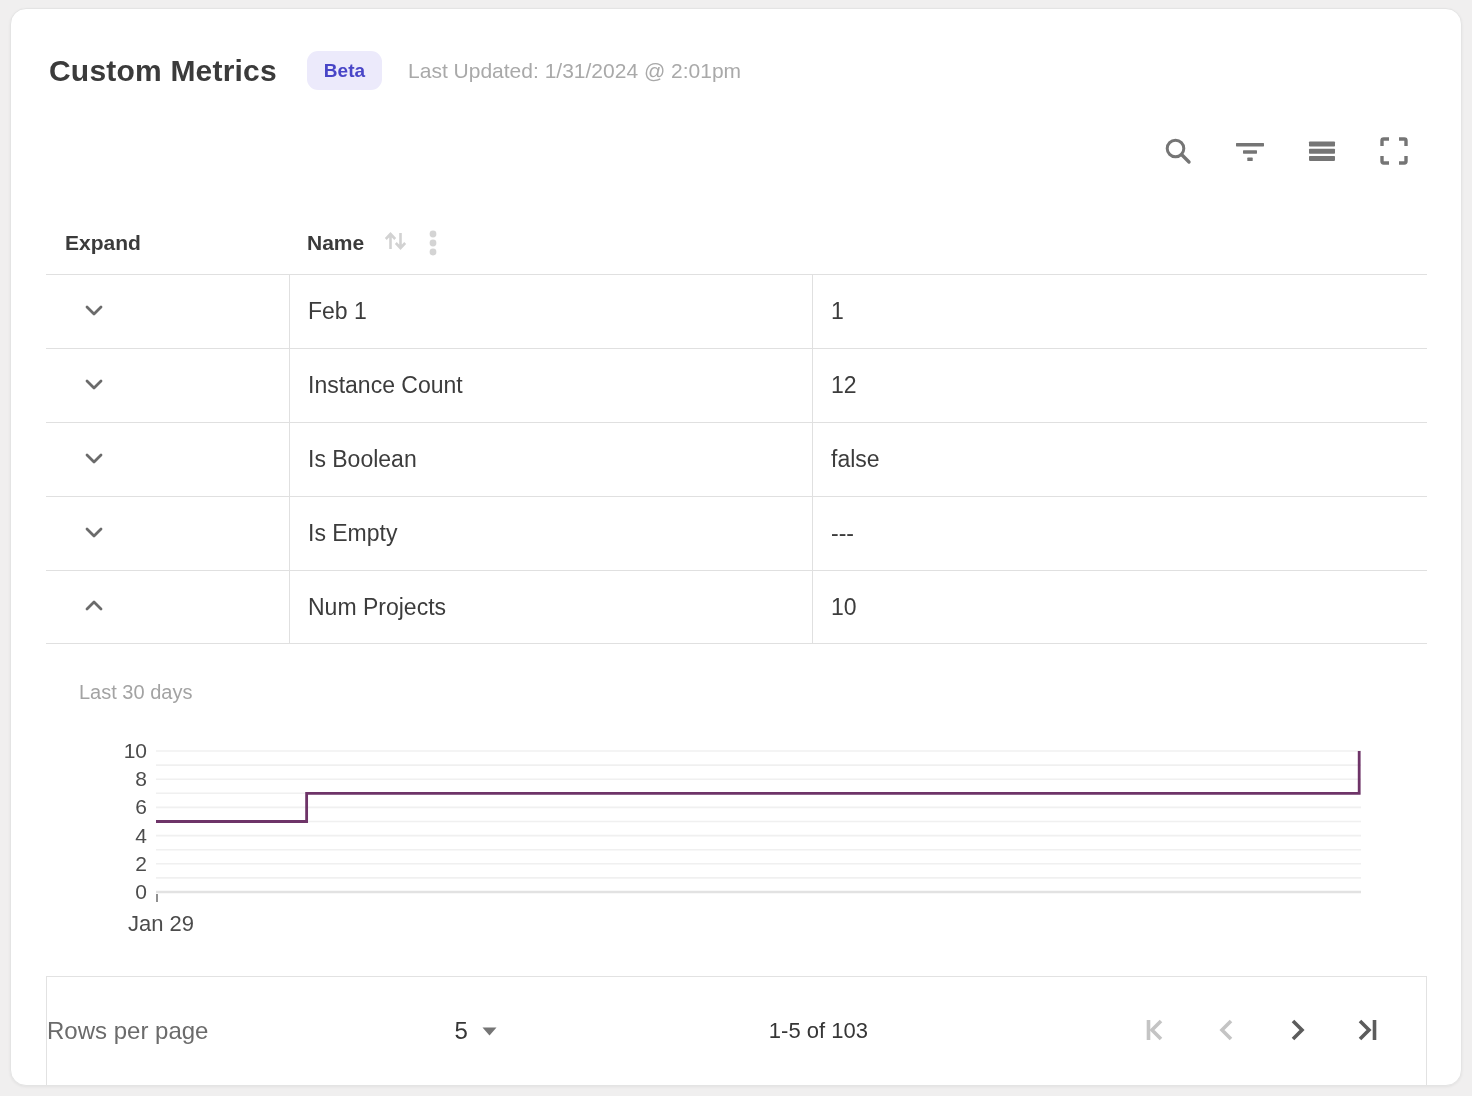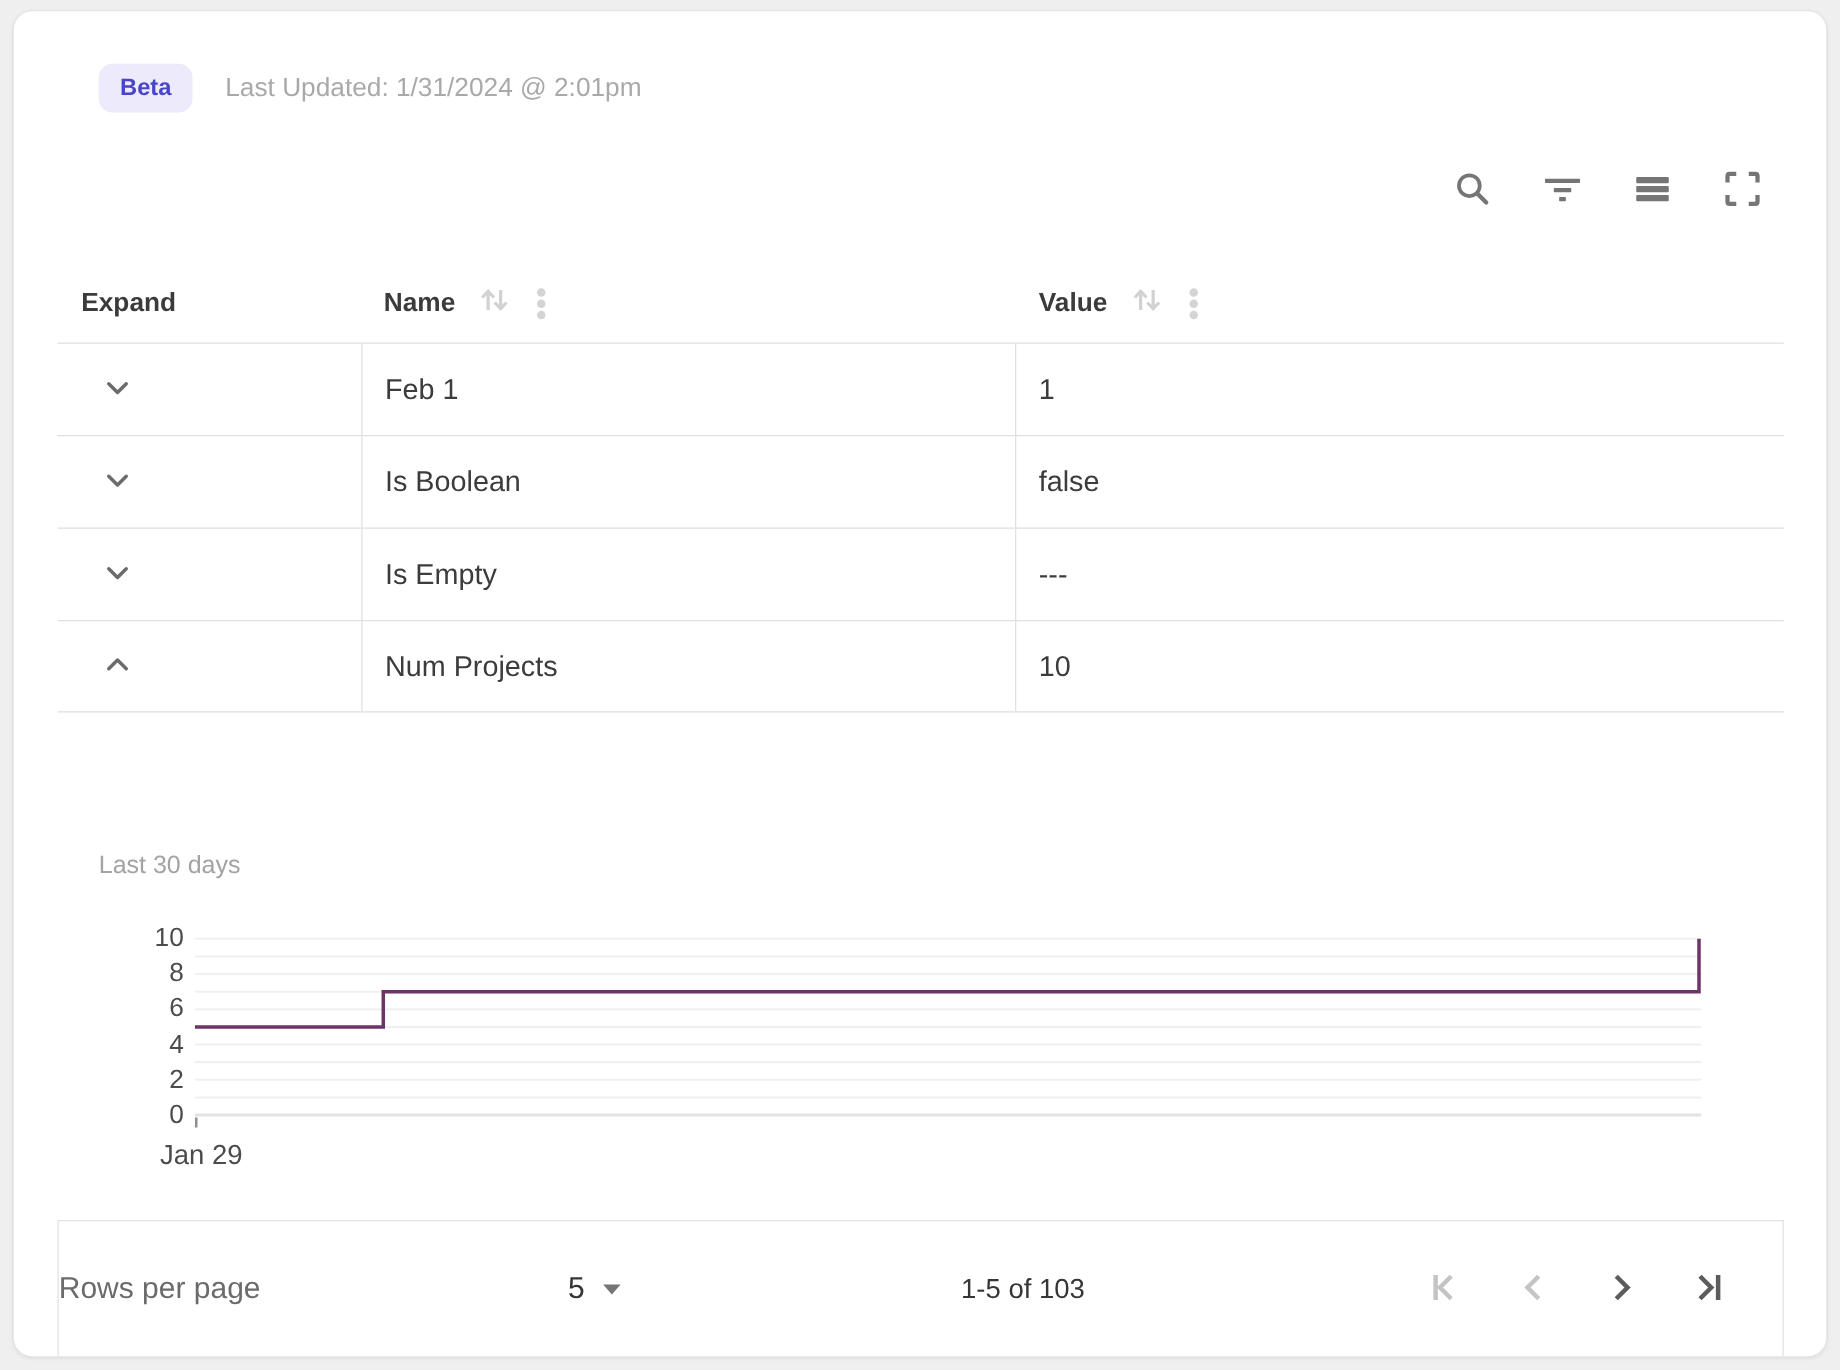--- a/index.html
+++ b/index.html
@@ -57,20 +57,21 @@
   .range { margin-left:46px; font-size:22px; color:#363636; }
   .nav { display:flex; margin-left:48px; gap:40px; align-items:center; }
   .nbtn { width:30px; height:30px; background:none; border:none; display:flex; align-items:center; justify-content:center; cursor:pointer; }
 </style>
 </head>
 <body>
 
 <div class="card">
 
   <div class="header-row">
+    <div class="page-title">Custom Metrics</div>
     <div class="beta-badge">Beta</div>
     <div class="last-updated">Last Updated: 1/31/2024 @ 2:01pm</div>
   </div>
 
   <div class="toolbar">
     <button class="tbtn">
       <span>
         <svg width="32" height="32" viewBox="0 0 32 32" fill="none">
           <circle cx="13.5" cy="13.5" r="8.3" stroke="#757575" stroke-width="3"></circle>
           <line x1="19.8" y1="19.8" x2="27" y2="27" stroke="#757575" stroke-width="3.4" stroke-linecap="round"></line>
@@ -121,56 +122,57 @@
           </svg>
         </span>
         <button class="menu-ic">
           <svg width="14" height="32" viewBox="0 0 14 32" fill="#d4d4d4">
             <circle cx="7" cy="7" r="3.4"></circle>
               <circle cx="7" cy="16" r="3.4"></circle>
               <circle cx="7" cy="25" r="3.4"></circle>
           </svg>
         </button>
       </div>
-      <div class="ghc ghc-value">
-        <span class="lbl">Value</span>
-        <span class="sort-ic">
-          <svg width="30" height="30" viewBox="0 0 30 30" fill="none" stroke="#d2d2d2" stroke-width="2.6">
-            <path d="M10.5 23 V8.5 M5.8 13 L10.5 8 L15.2 13"></path>
-            <path d="M20.5 7 V21.5 M15.8 17 L20.5 22 L25.2 17"></path>
-          </svg>
-        </span>
-        <button class="menu-ic">
-          <svg width="14" height="32" viewBox="0 0 14 32" fill="#d4d4d4">
-            <circle cx="7" cy="7" r="3.4"></circle>
-              <circle cx="7" cy="16" r="3.4"></circle>
-              <circle cx="7" cy="25" r="3.4"></circle>
-          </svg>
-        </button>
-      </div>
     </div>
 
     <div class="grid-row">
       <div class="cell cell-expand">
         <button class="chev-btn">
           <span>
             <svg width="28" height="28" viewBox="0 0 28 28" fill="none" stroke="#6b6b6b" stroke-width="2.8" stroke-linecap="round" stroke-linejoin="round">
                 <path d="M7 11 L14 18 L21 11"></path>
               </svg>
           </span>
         </button>
       </div>
       <div class="cell cell-name">
           <span class="cell-text">Feb 1</span>
         </div>
       <div class="cell cell-value">
           <span class="cell-text">1</span>
         </div>
     </div>
 
+    <div class="grid-row">
+      <div class="cell cell-expand">
+        <button class="chev-btn">
+          <span>
+            <svg width="28" height="28" viewBox="0 0 28 28" fill="none" stroke="#6b6b6b" stroke-width="2.8" stroke-linecap="round" stroke-linejoin="round">
+                <path d="M7 11 L14 18 L21 11"></path>
+              </svg>
+          </span>
+        </button>
+      </div>
+      <div class="cell cell-name">
+          <span class="cell-text">Instance Count</span>
+        </div>
+      <div class="cell cell-value">
+          <span class="cell-text">12</span>
+        </div>
+    </div>
 
     <div class="grid-row">
       <div class="cell cell-expand">
         <button class="chev-btn">
           <span>
             <svg width="28" height="28" viewBox="0 0 28 28" fill="none" stroke="#6b6b6b" stroke-width="2.8" stroke-linecap="round" stroke-linejoin="round">
                 <path d="M7 11 L14 18 L21 11"></path>
               </svg>
           </span>
         </button>

